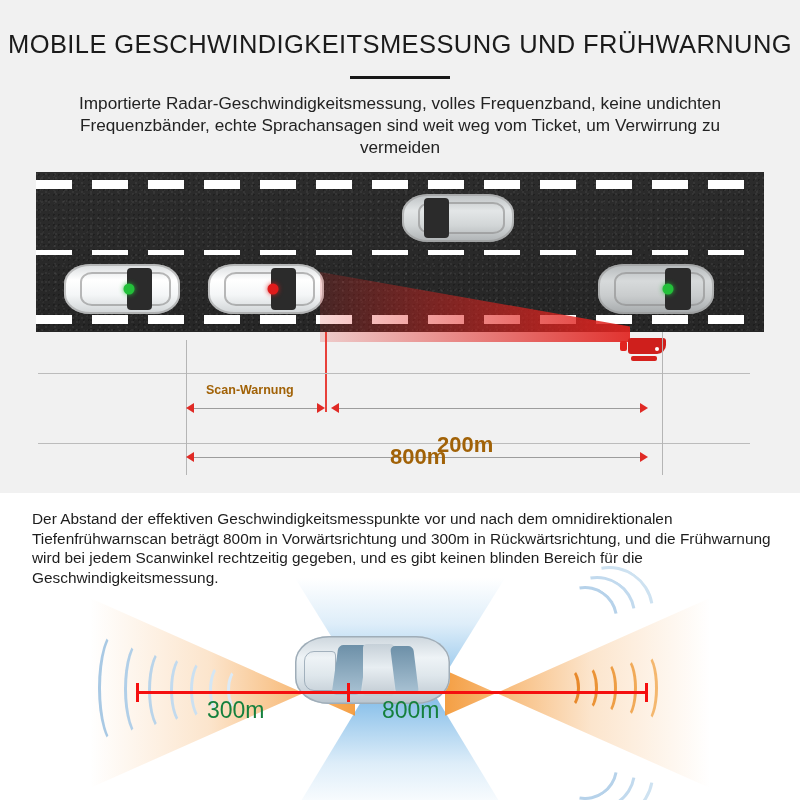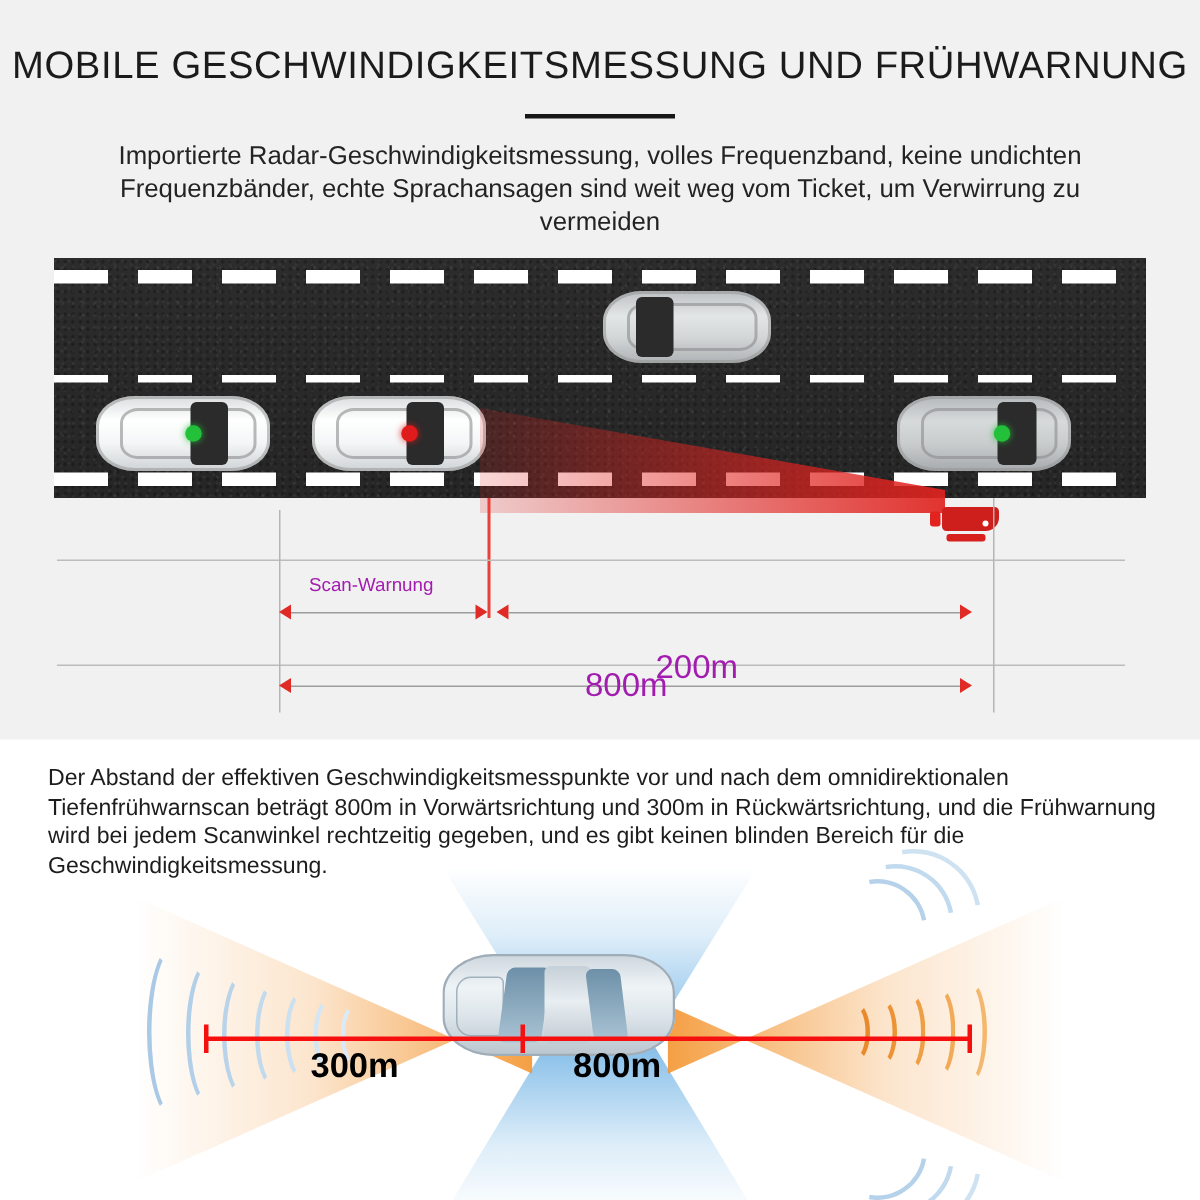--- a/index.html
+++ b/index.html
@@ -153,22 +153,22 @@
     top: 1px;
     width: 0; height: 0;
     border-top: 5px solid transparent;
     border-bottom: 5px solid transparent;
   }
   .arrow-l { border-right: 8px solid #e02a25; }
   .arrow-r { border-left: 8px solid #e02a25; }
 
   .dim-label {
     position: absolute;
-    color: #a21caf;
-    font-weight: normal;
+    color: #a16207;
+    font-weight: bold;
     white-space: nowrap;
   }
   #label-scan-warnung { font-size: 12.5px; left: 206px; top: 383px; }
   #label-200m { font-size: 22px; left: 437px; top: 408px; margin-top: 24px; }
   #label-800m { font-size: 22px; left: 390px; top: 444px; }
 
   
   #speed-camera {
     position: absolute;
     left: 620px; top: 338px;
@@ -318,22 +318,22 @@
   }
   .measure-tick {
     position: absolute;
     width: 3px; height: 19px;
     background: #f50f0f;
     top: 683px;
   }
   .measure-label {
     position: absolute;
     font-size: 23px;
-    font-weight: bold;
-    color: #000000;
+    font-weight: normal;
+    color: #15803d;
     white-space: nowrap;
   }
   #label-300m { left: 207px; top: 697px; }
   #label-800m-bottom { left: 382px; top: 697px; }
 </style>
 </head>
 <body>
 
 <div id="top-section">
 

